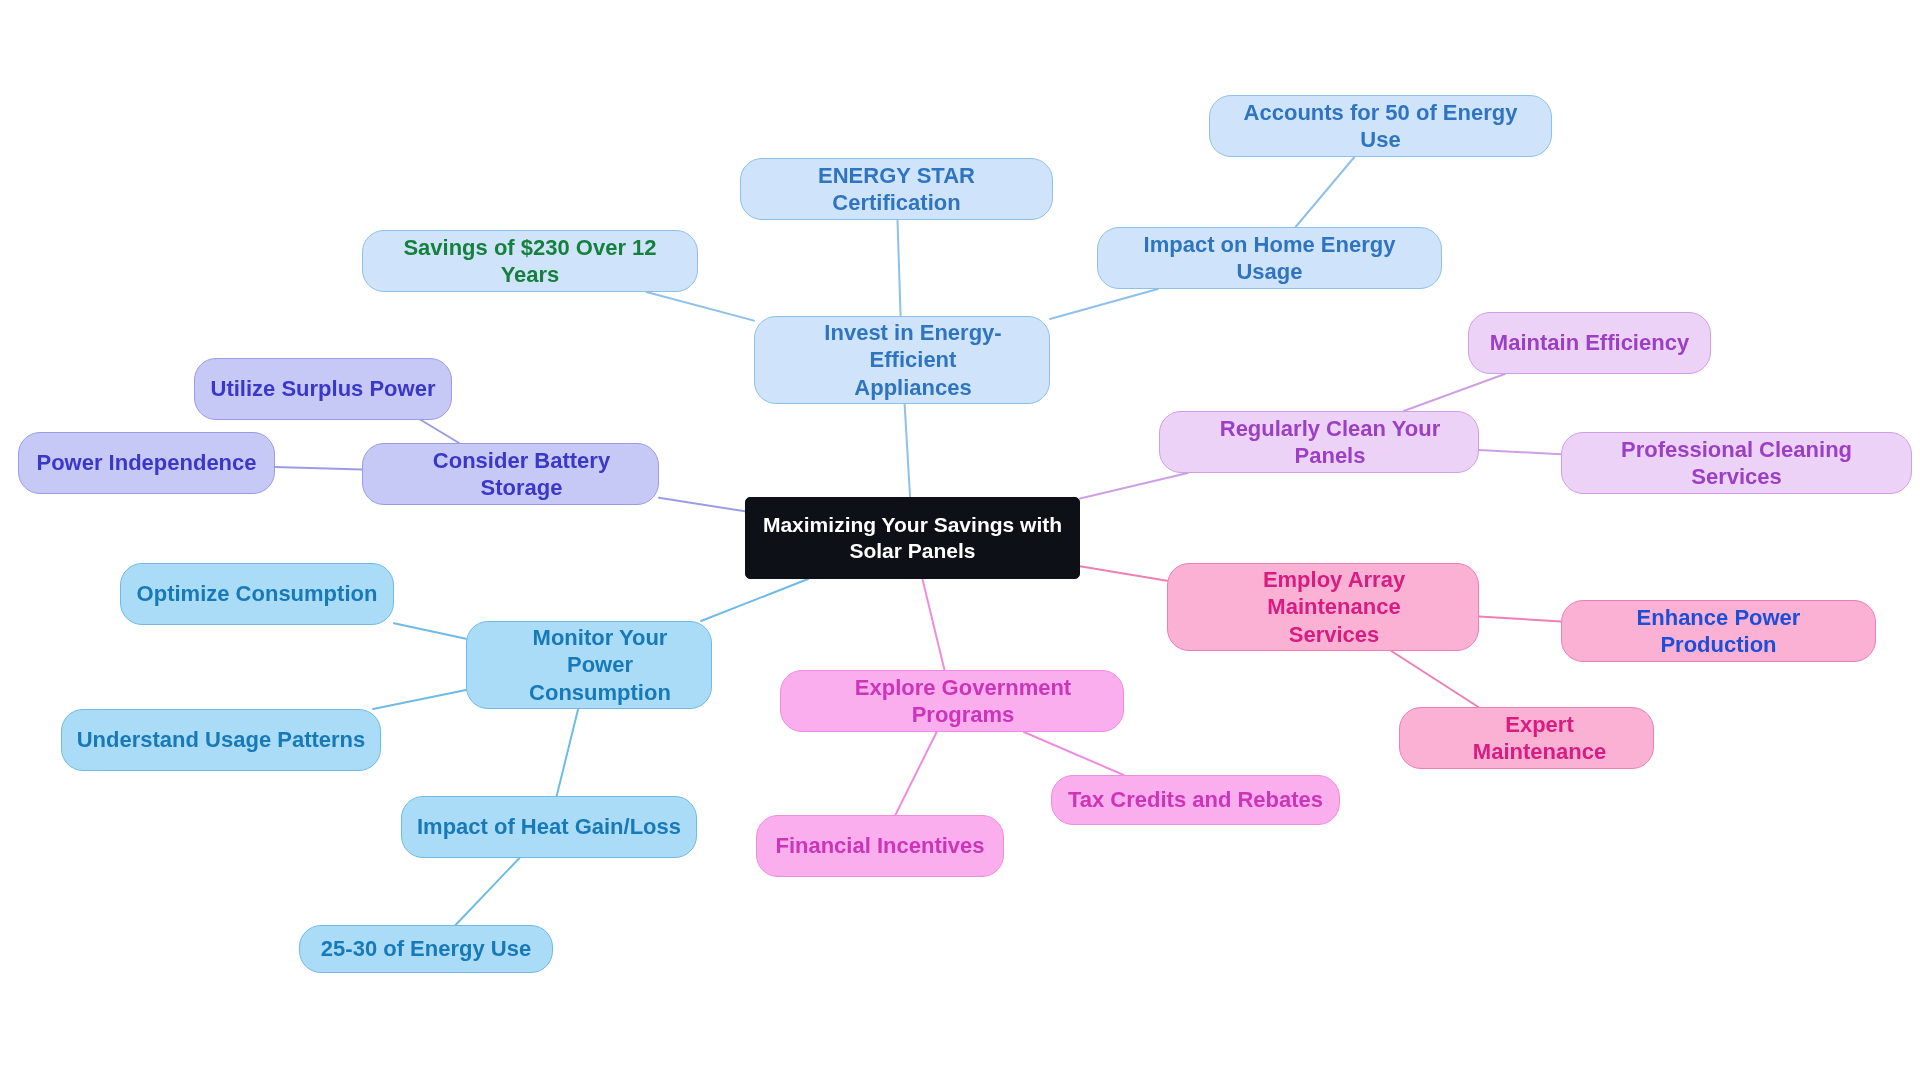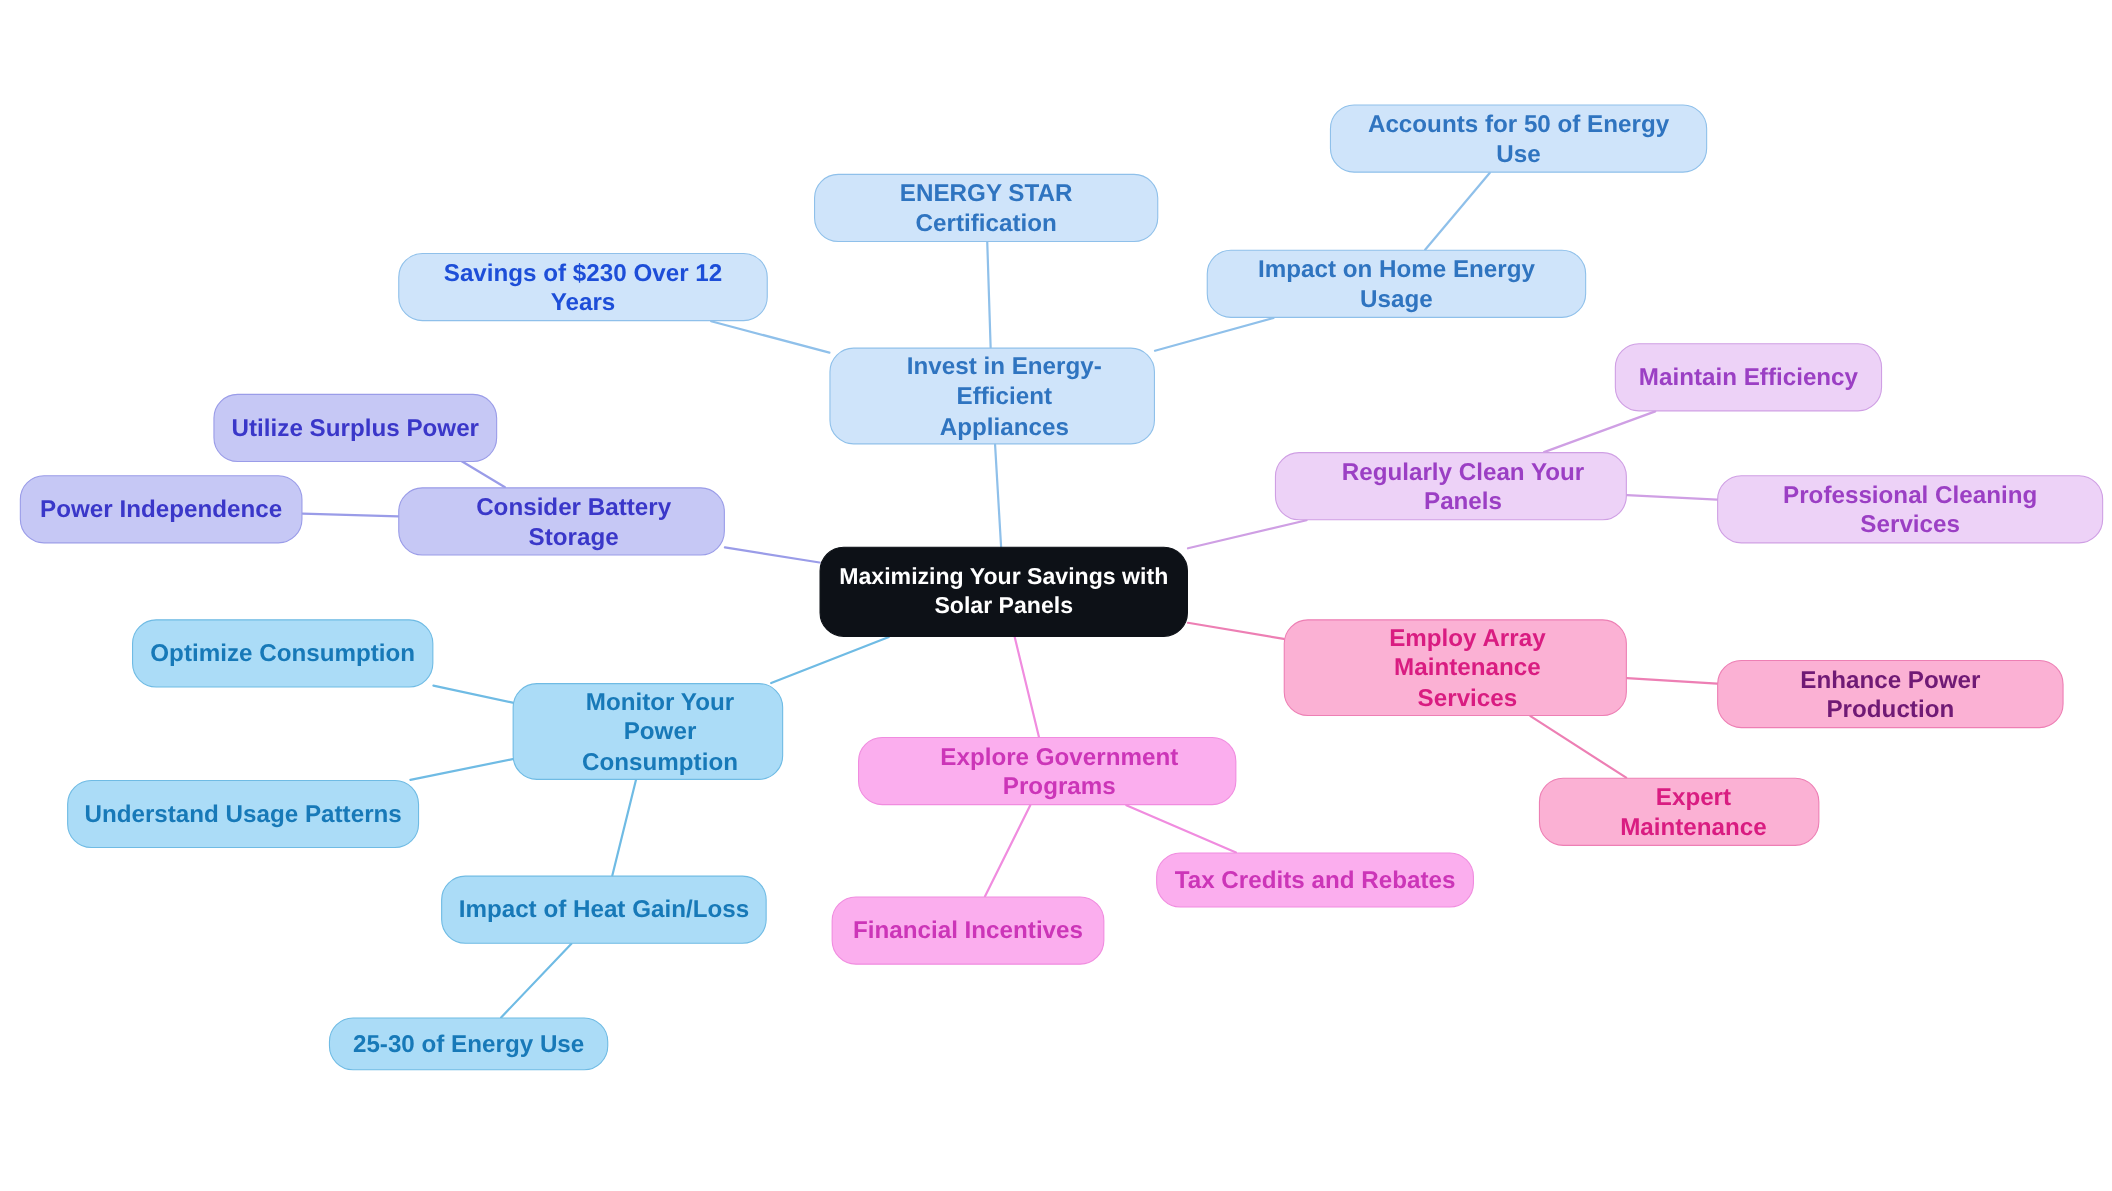--- a/index.html
+++ b/index.html
@@ -33,21 +33,21 @@
     line-height: 1.25;
     padding: 6px 14px;
     white-space: pre-line;
     font-weight: bold;
   }
   .node.root {
     background: #0D1117;
     border: 1px solid #0D1117;
     color: #ffffff;
     font-size: 21px;
-    border-radius: 22px;
+    border-radius: 5px;
   }
   .node.lvl1 { font-size: 22px; padding-left: 36px; }
   .node.lvl2 { font-size: 22px; }
 </style>
 </head>
 <body>
 
 <div id="canvas">
   <svg id="edge-layer" viewBox="0 0 1920 1083" xmlns="http://www.w3.org/2000/svg">
       <path d="M 910.0814606741573 497 L 904.5955056179776 404" stroke="#8FC0EA" stroke-width="2" fill="none" stroke-linecap="round"></path>
@@ -72,32 +72,32 @@
       <path d="M 466 690.0679347826087 L 373.1066666666667 709" stroke="#6FBBE4" stroke-width="2" fill="none" stroke-linecap="round"></path>
       <path d="M 578.1358024691358 709 L 556.6543209876543 796" stroke="#6FBBE4" stroke-width="2" fill="none" stroke-linecap="round"></path>
       <path d="M 519.4418604651163 858 L 455.5581395348837 925" stroke="#6FBBE4" stroke-width="2" fill="none" stroke-linecap="round"></path>
     </svg>
   <div id="node-layer">
       <div class="node root" style="left: 745px; top: 497px; width: 335px; height: 82px;">Maximizing Your Savings with
 Solar Panels</div>
       <div class="node lvl1" style="left: 754px; top: 316px; width: 296px; height: 88px; background: rgb(207, 228, 250); color: rgb(47, 116, 192); border-color: rgb(143, 192, 234);">Invest in Energy-Efficient
 Appliances</div>
       <div class="node lvl2" style="left: 740px; top: 158px; width: 313px; height: 62px; background: rgb(207, 228, 250); color: rgb(47, 116, 192); border-color: rgb(143, 192, 234);">ENERGY STAR Certification</div>
-      <div class="node lvl2" style="left: 362px; top: 230px; width: 336px; height: 62px; background: rgb(207, 228, 250); color: #1d4ed8; border-color: rgb(143, 192, 234);">Savings of $230 Over 12 Years</div>
+      <div class="node lvl2" style="left: 362px; top: 230px; width: 336px; height: 62px; background: rgb(207, 228, 250); color: #15803d; border-color: rgb(143, 192, 234);">Savings of $230 Over 12 Years</div>
       <div class="node lvl2" style="left: 1209px; top: 95px; width: 343px; height: 62px; background: rgb(207, 228, 250); color: rgb(47, 116, 192); border-color: rgb(143, 192, 234);">Accounts for 50 of Energy Use</div>
       <div class="node lvl2" style="left: 1097px; top: 227px; width: 345px; height: 62px; background: rgb(207, 228, 250); color: rgb(47, 116, 192); border-color: rgb(143, 192, 234);">Impact on Home Energy Usage</div>
       <div class="node lvl1" style="left: 362px; top: 443px; width: 297px; height: 62px; background: rgb(198, 200, 245); color: rgb(58, 55, 201); border-color: rgb(154, 156, 232);">Consider Battery Storage</div>
       <div class="node lvl2" style="left: 194px; top: 330px; width: 258px; height: 62px; background: rgb(198, 200, 245); color: rgb(58, 55, 201); border-color: rgb(154, 156, 232); margin-top: 28px;">Utilize Surplus Power</div>
       <div class="node lvl2" style="left: 18px; top: 432px; width: 257px; height: 62px; background: rgb(198, 200, 245); color: rgb(58, 55, 201); border-color: rgb(154, 156, 232);">Power Independence</div>
       <div class="node lvl1" style="left: 1159px; top: 411px; width: 320px; height: 62px; background: rgb(237, 210, 247); color: rgb(155, 63, 196); border-color: rgb(207, 159, 228);">Regularly Clean Your Panels</div>
       <div class="node lvl2" style="left: 1468px; top: 312px; width: 243px; height: 62px; background: rgb(237, 210, 247); color: rgb(155, 63, 196); border-color: rgb(207, 159, 228);">Maintain Efficiency</div>
       <div class="node lvl2" style="left: 1561px; top: 432px; width: 351px; height: 62px; background: rgb(237, 210, 247); color: rgb(155, 63, 196); border-color: rgb(207, 159, 228);">Professional Cleaning Services</div>
       <div class="node lvl1" style="left: 1167px; top: 563px; width: 312px; height: 88px; background: rgb(251, 177, 212); color: rgb(217, 28, 129); border-color: rgb(237, 127, 180);">Employ Array Maintenance
 Services</div>
-      <div class="node lvl2" style="left: 1561px; top: 600px; width: 315px; height: 62px; background: rgb(251, 177, 212); color: #701a75; border-color: rgb(237, 127, 180);">Enhance Power Production</div>
+      <div class="node lvl2" style="left: 1561px; top: 600px; width: 315px; height: 62px; background: rgb(251, 177, 212); color: #1d4ed8; border-color: rgb(237, 127, 180);">Enhance Power Production</div>
       <div class="node lvl2" style="left: 1399px; top: 707px; width: 255px; height: 62px; background: rgb(251, 177, 212); color: rgb(217, 28, 129); border-color: rgb(237, 127, 180); padding-left: 40px;">Expert Maintenance</div>
       <div class="node lvl1" style="left: 780px; top: 670px; width: 344px; height: 62px; background: rgb(251, 174, 238); color: rgb(204, 53, 184); border-color: rgb(240, 140, 223);">Explore Government Programs</div>
       <div class="node lvl2" style="left: 1051px; top: 775px; width: 289px; height: 50px; background: rgb(251, 174, 238); color: rgb(204, 53, 184); border-color: rgb(240, 140, 223);">Tax Credits and Rebates</div>
       <div class="node lvl2" style="left: 756px; top: 815px; width: 248px; height: 62px; background: rgb(251, 174, 238); color: rgb(204, 53, 184); border-color: rgb(240, 140, 223);">Financial Incentives</div>
       <div class="node lvl1" style="left: 466px; top: 621px; width: 246px; height: 88px; background: rgb(171, 220, 247); color: rgb(23, 121, 184); border-color: rgb(111, 187, 228);">Monitor Your Power
 Consumption</div>
       <div class="node lvl2" style="left: 120px; top: 563px; width: 274px; height: 62px; background: rgb(171, 220, 247); color: rgb(23, 121, 184); border-color: rgb(111, 187, 228);">Optimize Consumption</div>
       <div class="node lvl2" style="left: 61px; top: 709px; width: 320px; height: 62px; background: rgb(171, 220, 247); color: rgb(23, 121, 184); border-color: rgb(111, 187, 228);">Understand Usage Patterns</div>
       <div class="node lvl2" style="left: 401px; top: 796px; width: 296px; height: 62px; background: rgb(171, 220, 247); color: rgb(23, 121, 184); border-color: rgb(111, 187, 228);">Impact of Heat Gain/Loss</div>
       <div class="node lvl2" style="left: 299px; top: 925px; width: 254px; height: 48px; background: rgb(171, 220, 247); color: rgb(23, 121, 184); border-color: rgb(111, 187, 228);">25-30 of Energy Use</div>

